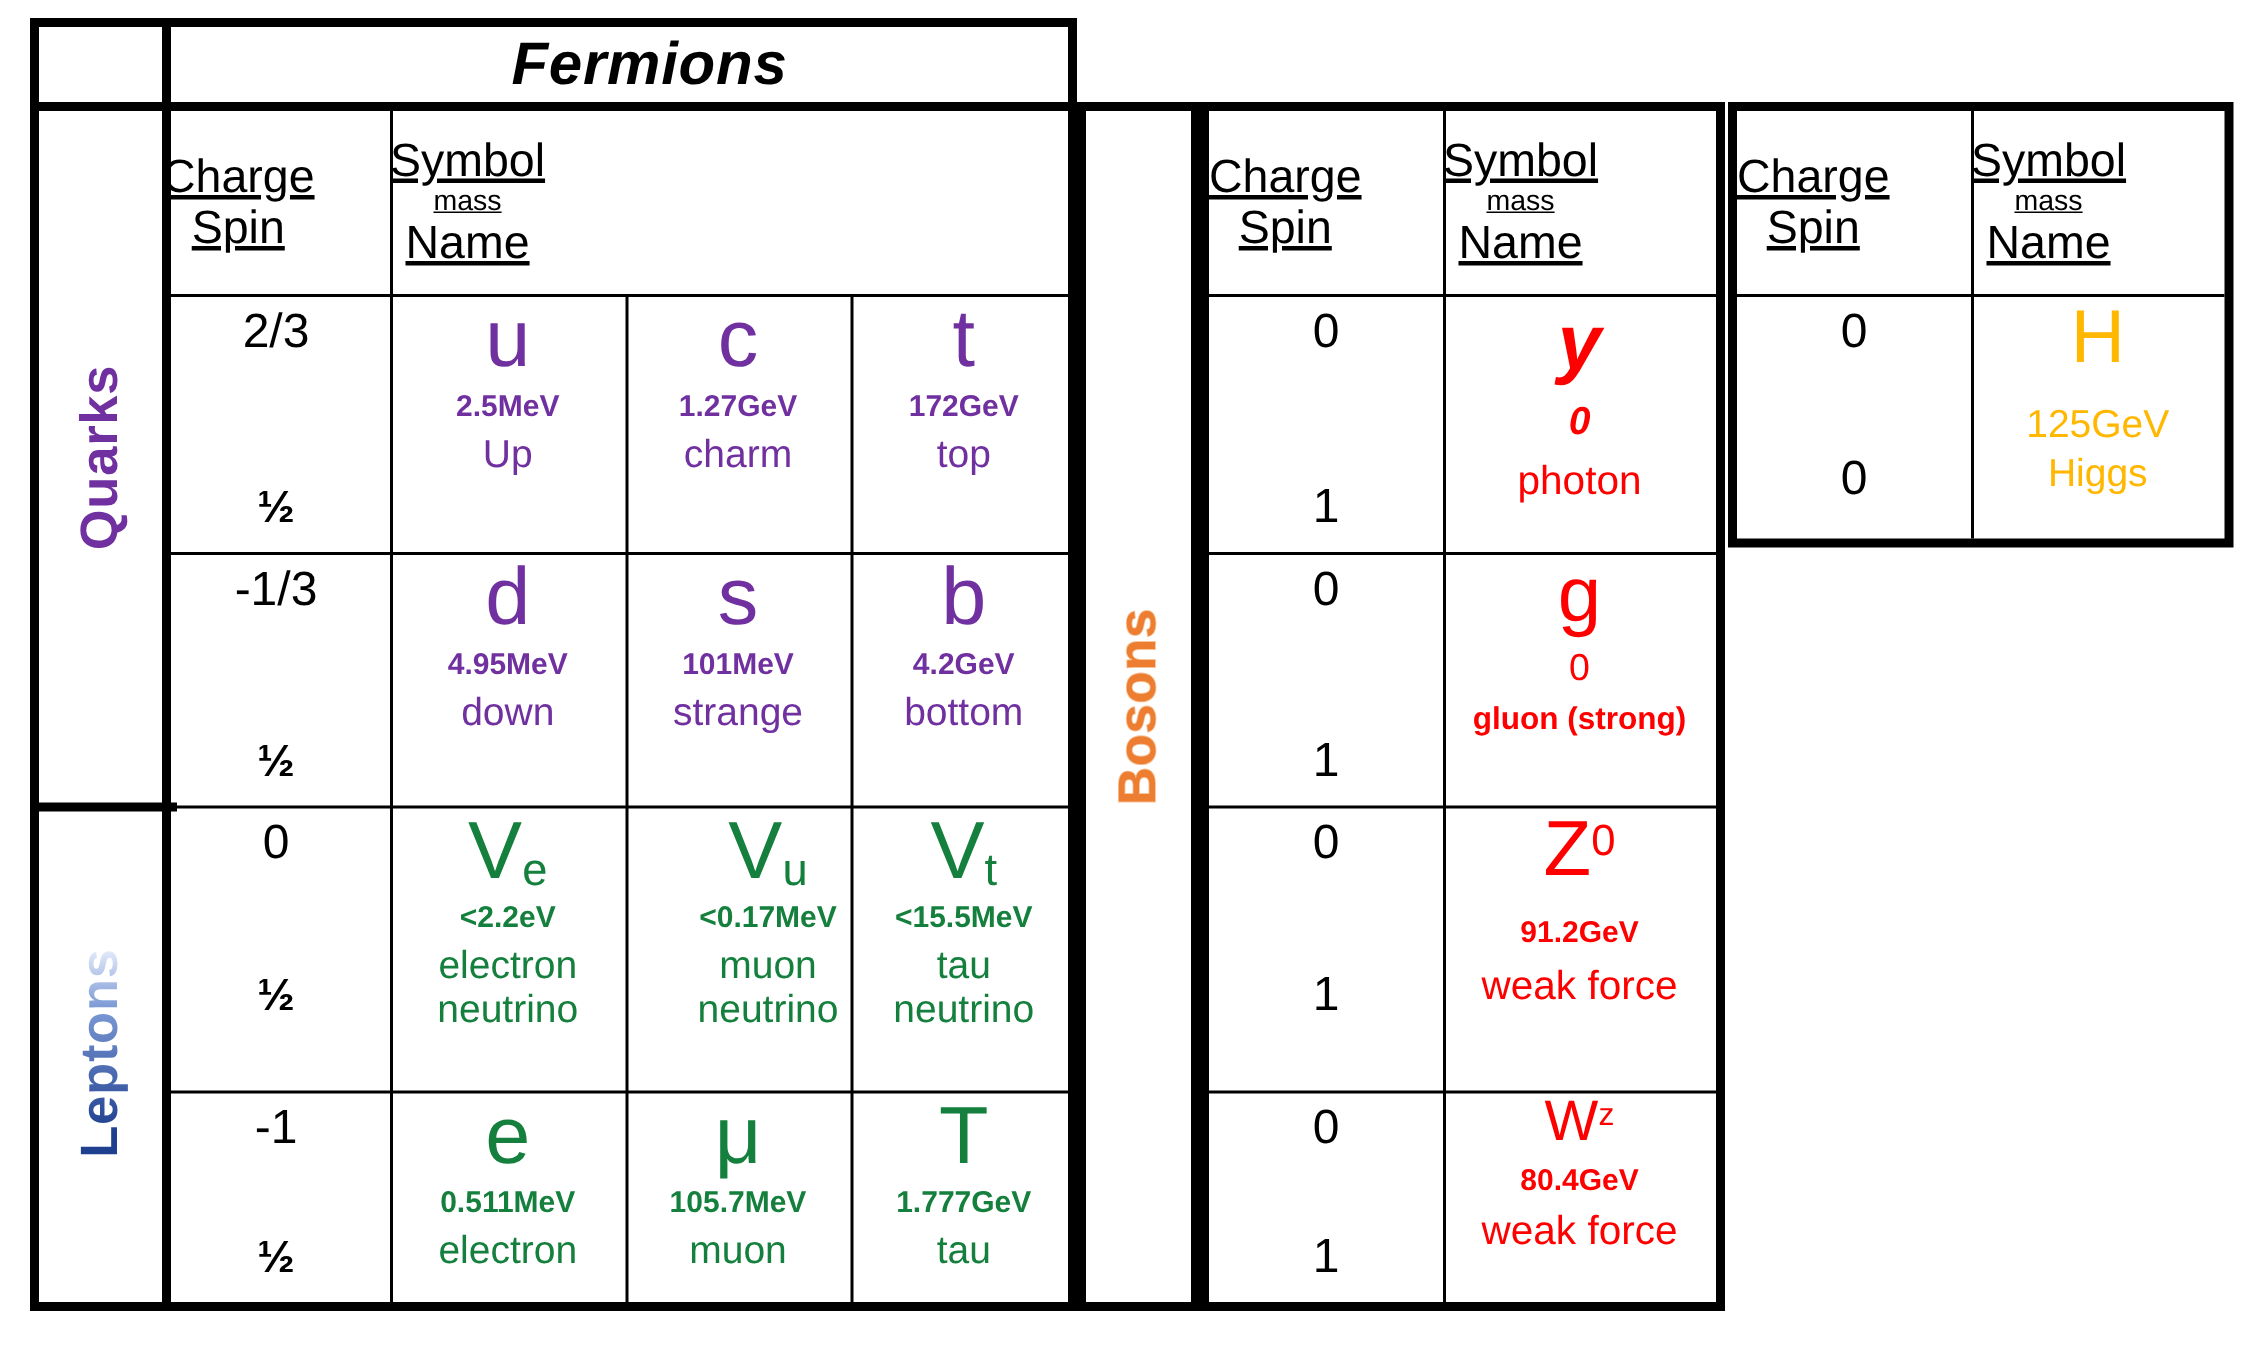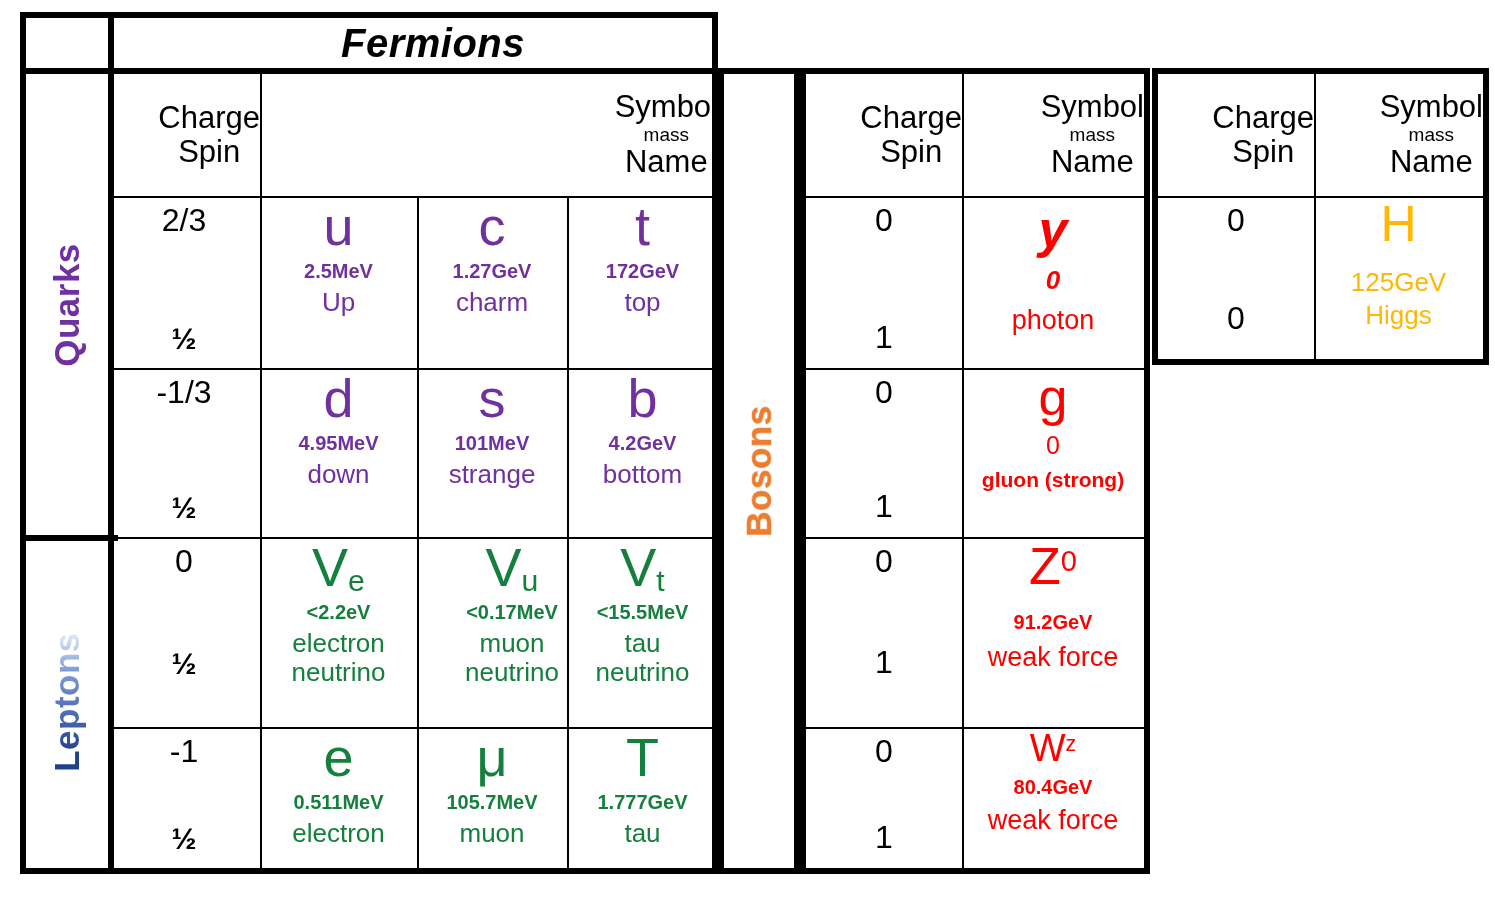--- a/index.html
+++ b/index.html
@@ -26,24 +26,25 @@
     box-sizing: border-box;
     border: 6px solid #000;
     background: #fff;
   }
 
   .cell {
     position: absolute;
     box-sizing: border-box;
     display: flex;
     flex-direction: column;
-    align-items: flex-end;
+    align-items: flex-start;
     justify-content: flex-start;
     background: transparent;
     overflow: hidden;
+    text-decoration: underline;
   }
 
   
   .rule-h {
     position: absolute;
     background: #000;
     height: 2px;
   }
   .rule-v {
     position: absolute;

